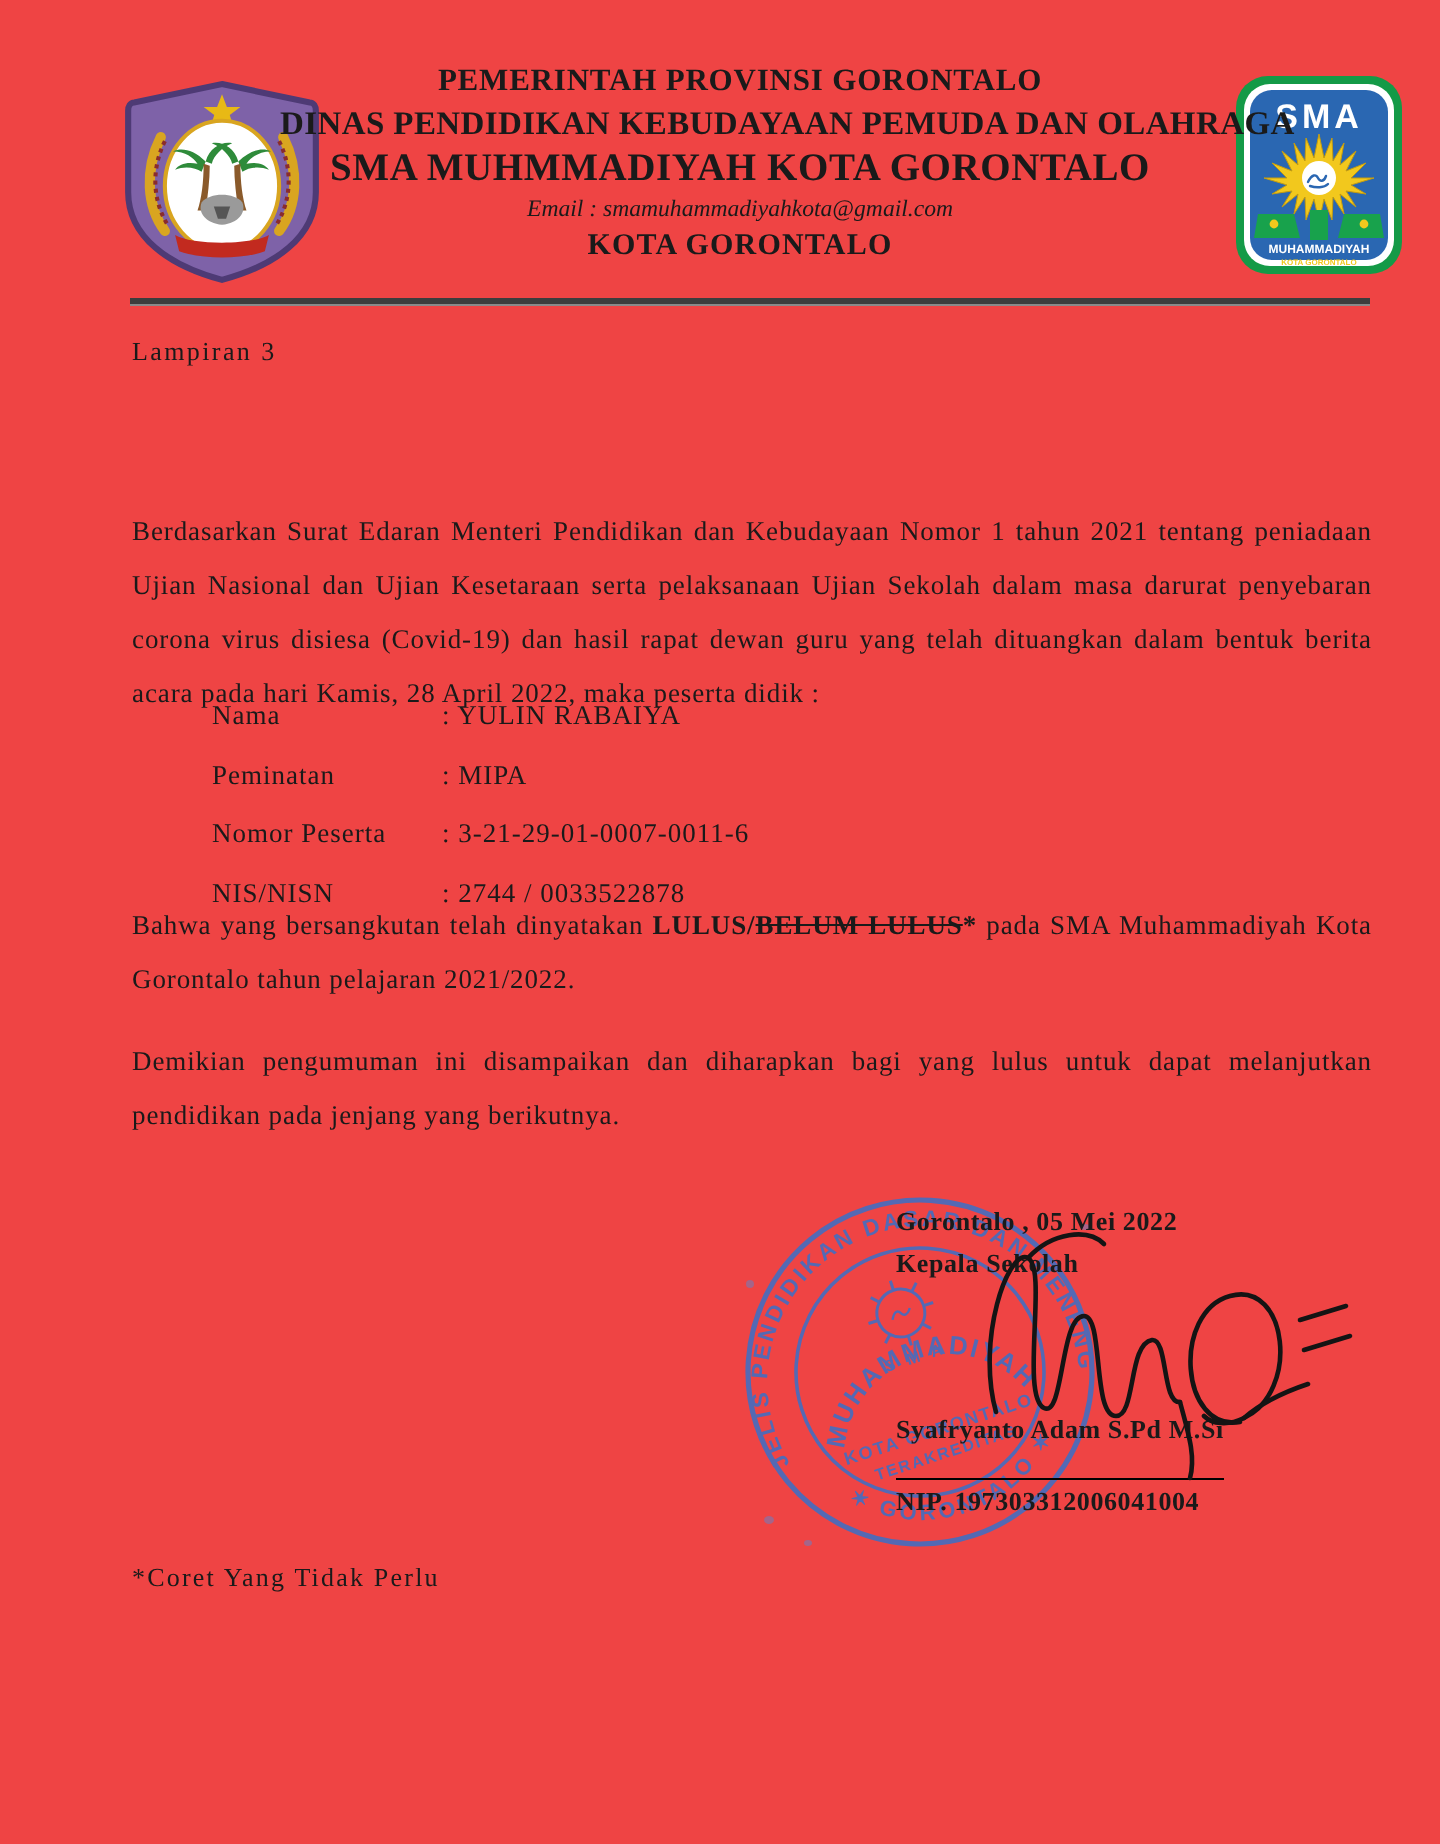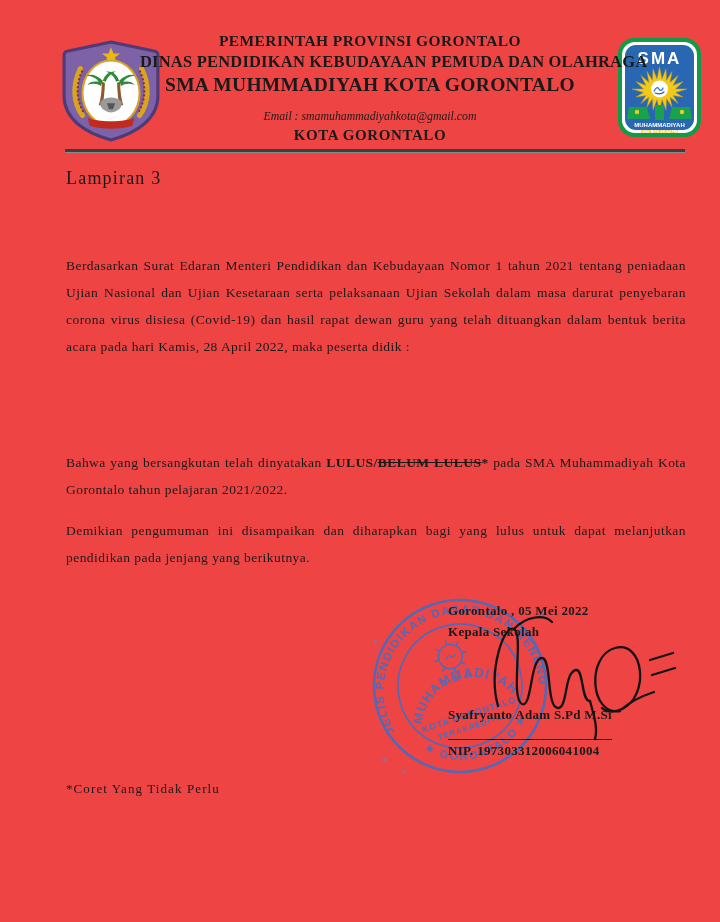--- a/index.html
+++ b/index.html
@@ -5,28 +5,28 @@
   * { margin:0; padding:0; box-sizing:border-box; }
   body { background:#fff; font-family:"Liberation Serif", serif; }
   .page { position:relative; width:720px; height:922px; background:#ef4444; overflow:hidden; color:#1a1a1a; }
 
   
   .kop { position:absolute; left:140px; top:32px; width:460px; text-align:center; }
   .kop-line1 { font-size:15.5px; font-weight:bold; letter-spacing:.4px; }
   .kop-line2 { font-size:16.5px; font-weight:bold; letter-spacing:.2px; margin-top:2px; white-space:nowrap;text-align:right; }
   .kop-line3 { font-size:19.5px; font-weight:bold; letter-spacing:.3px; margin-top:2px; }
   .kop-addr  { font-size:11.8px; font-style:italic; margin-top:3px; white-space:nowrap; }
-  .kop-mail  { font-size:11.8px; font-style:italic; margin-top:13px; }
+  .kop-mail  { font-size:11.8px; font-style:italic; margin-top:1px; }
   .kop-city  { font-size:15px; font-weight:bold; letter-spacing:.6px; margin-top:3px; }
   .logo-left  { position:absolute; left:60px; top:40px; width:102px; height:102px; }
   .logo-right { position:absolute; left:617px; top:37px; width:85px; height:101px; }
   .kop-rule { position:absolute; left:65px; top:149px; width:620px; height:4px; background:#3d3d3d; border-bottom:1px solid #8a8a8a; }
 
   
-  .lampiran { position:absolute; left:66px; top:168px; font-size:18px; letter-spacing:1.2px; }
+  .lampiran { position:absolute; left:66px; top:168px; font-size:13px; letter-spacing:1.2px; }
   .title-block { position:absolute; left:66px; top:196px; width:620px; text-align:center; }
   .doc-title { font-size:13.5px; letter-spacing:1.2px; text-decoration:underline; }
   .doc-number { font-size:13.5px; letter-spacing:.6px; margin-top:2px; }
 
   .para { position:absolute; left:66px; width:620px; font-size:13.5px; line-height:27px;
           letter-spacing:.45px; text-align:justify; text-align-last:left; }
   .para1 { top:252px; }
   .para2 { top:449px; }
   .para3 { top:517px; }
   .bold { font-weight:bold; }
@@ -101,20 +101,38 @@
     <div class="kop-mail">Email : smamuhammadiyahkota@gmail.com</div>
     <div class="kop-city">KOTA GORONTALO</div>
   </div>
   <div class="kop-rule"></div>
 
   <div class="lampiran">Lampiran 3</div>
 
 
   <div class="para para1">Berdasarkan Surat Edaran Menteri Pendidikan dan Kebudayaan Nomor 1 tahun 2021 tentang peniadaan Ujian Nasional dan Ujian Kesetaraan serta pelaksanaan Ujian Sekolah dalam masa darurat penyebaran corona  virus disiesa (Covid-19) dan hasil rapat dewan guru yang telah dituangkan dalam bentuk berita acara pada hari Kamis, 28 April 2022, maka peserta didik :</div>
 
+  <div class="fields">
+    <div class="field-row">
+      <div class="field-label">Nama</div>
+      <div class="field-value">: YULIN RABAIYA</div>
+    </div>
+    <div class="field-row">
+      <div class="field-label">Peminatan</div>
+      <div class="field-value">: MIPA</div>
+    </div>
+    <div class="field-row">
+      <div class="field-label">Nomor Peserta</div>
+      <div class="field-value">: 3-21-29-01-0007-0011-6</div>
+    </div>
+    <div class="field-row">
+      <div class="field-label">NIS/NISN</div>
+      <div class="field-value">: 2744 / 0033522878</div>
+    </div>
+  </div>
 
   <div class="para para2"><span>Bahwa yang bersangkutan telah dinyatakan </span><span class="bold">LULUS/</span><span class="struck">BELUM LULUS</span><span class="bold">*</span><span> pada SMA Muhammadiyah Kota Gorontalo tahun pelajaran 2021/2022.</span></div>
 
   <div class="para para3">Demikian pengumuman ini disampaikan dan diharapkan bagi yang lulus untuk dapat melanjutkan pendidikan pada jenjang yang berikutnya.</div>
 
   <svg class="stamp" viewBox="0 0 190 190">
     <g fill="none" stroke="#3f6fc4">
       <circle cx="95" cy="95" r="86" stroke-width="2.6"></circle>
       <circle cx="95" cy="95" r="62" stroke-width="1.8"></circle>
     </g>

